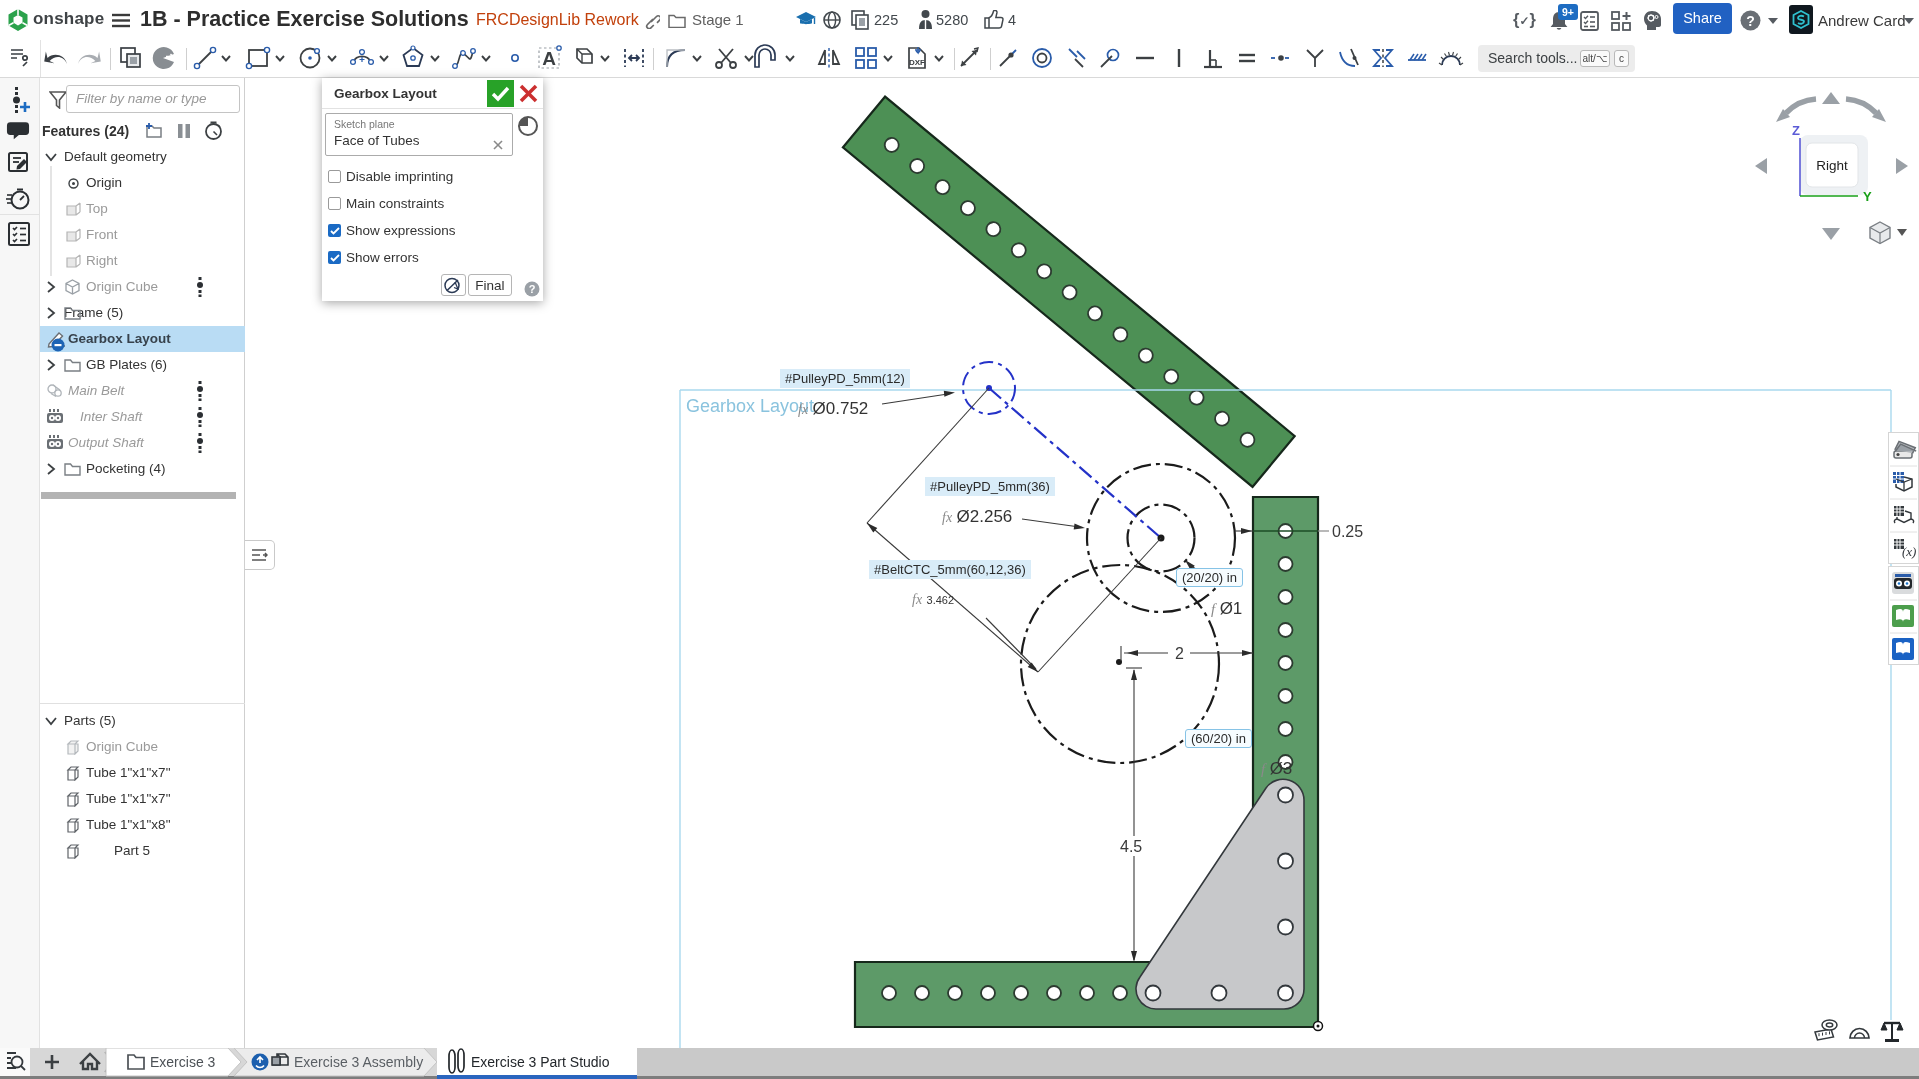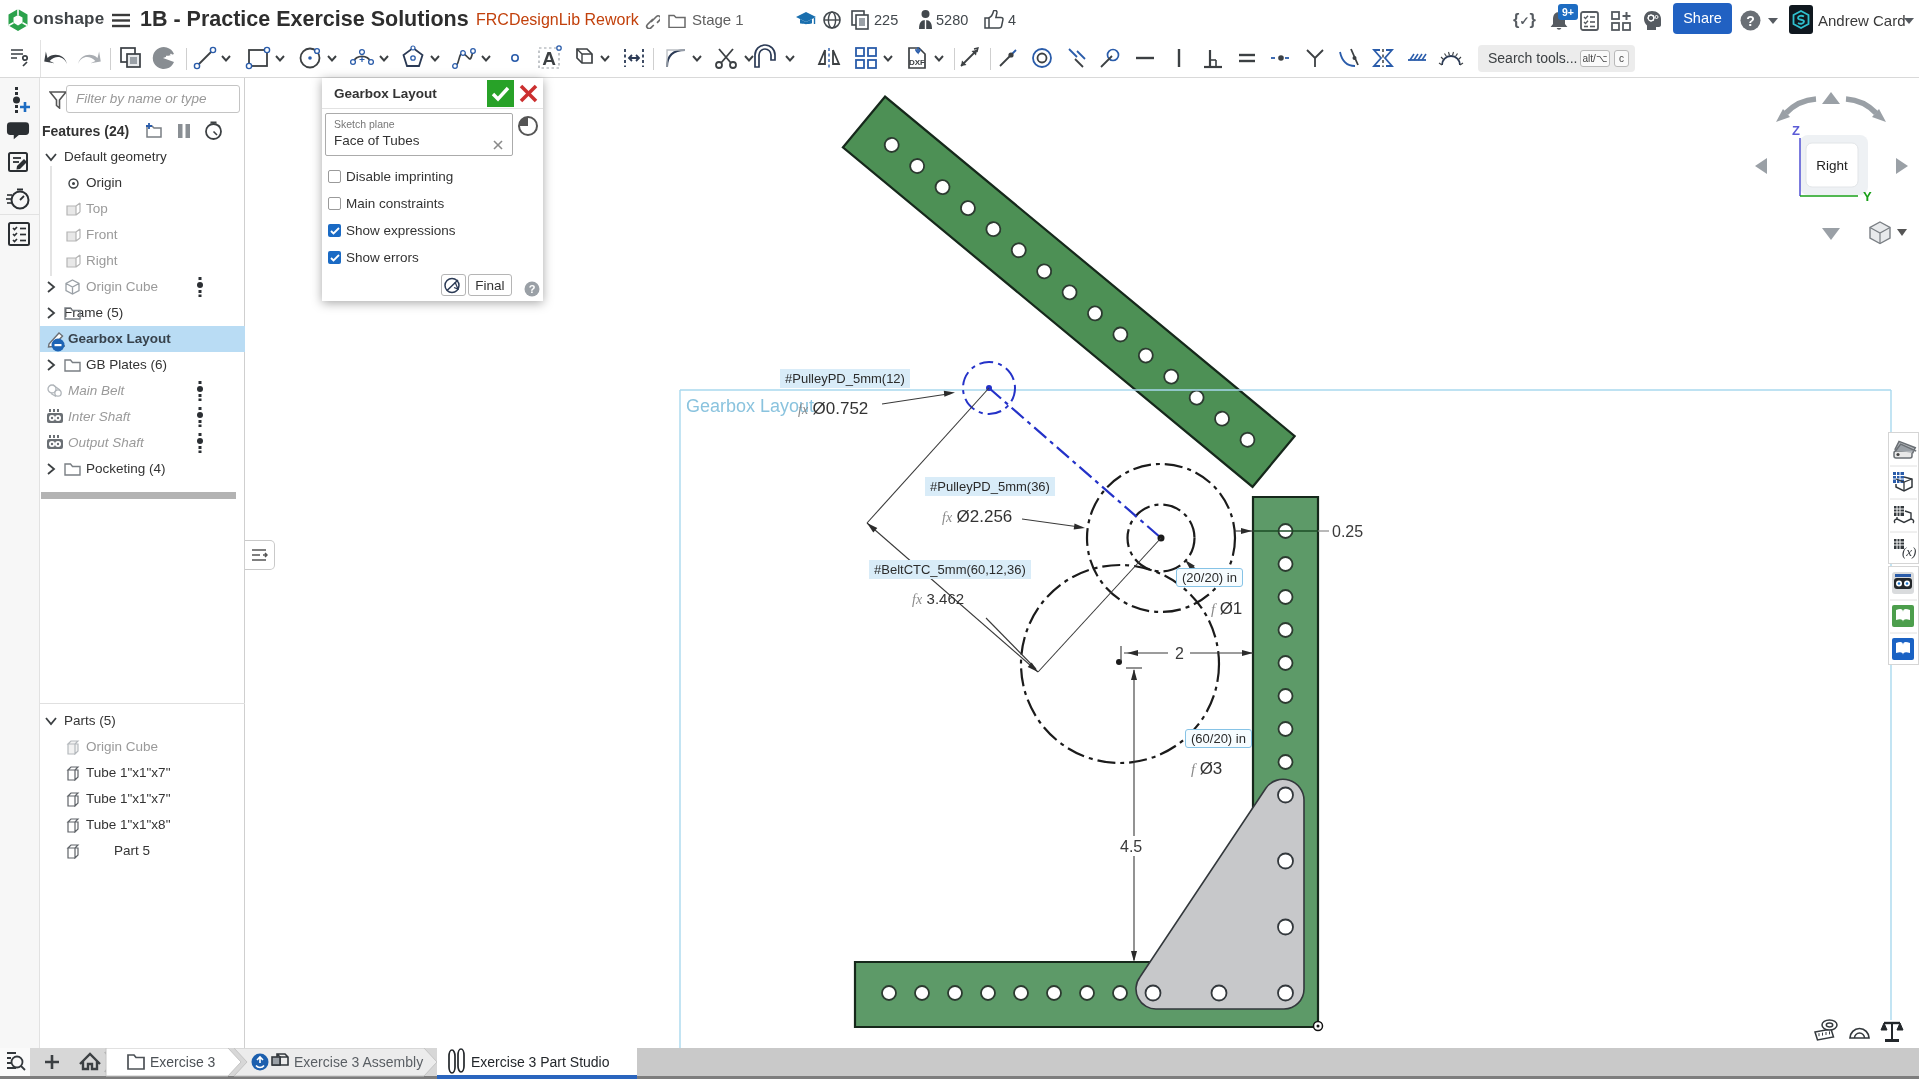--- a/index.html
+++ b/index.html
@@ -135,25 +135,25 @@
   <circle cx="1318" cy="1026" r="4.5" fill="#fff" stroke="#111" stroke-width="1.5"></circle>
   <circle cx="1318" cy="1026" r="1.5" fill="#111"></circle>
 </svg>
 </div>
 
 <div class="lbl" style="left:780px;top:369px">#PulleyPD_5mm(12)</div>
 <div class="abs" style="left:798px;top:399px"><span class="fx">fx</span> <span style="font-size:17px;color:#333">Ø0.752</span></div>
 <div class="lbl" style="left:925px;top:477px">#PulleyPD_5mm(36)</div>
 <div class="abs" style="left:942px;top:507px"><span class="fx">fx</span> <span style="font-size:17px;color:#333">Ø2.256</span></div>
 <div class="lbl" style="left:869px;top:560px">#BeltCTC_5mm(60,12,36)</div>
-<div class="abs" style="left:912px;top:590px"><span class="fx">fx</span> <span style="font-size:15px;color:#333">3.462</span></div>
+<div class="abs" style="left:912px;top:590px"><span class="fx">fx</span> <span style="font-size:11px;color:#333">3.462</span></div>
 <div class="lblb" style="left:1176px;top:568px">(20/20) in</div>
 <div class="abs" style="left:1211px;top:599px"><span class="fx" style="font-family:'Liberation Serif',serif;font-size:15px">f</span> <span style="font-size:17px;color:#333">Ø1</span></div>
 <div class="lblb" style="left:1185px;top:729px">(60/20) in</div>
-<div class="abs" style="left:1191px;top:759px"><span class="fx" style="font-family:'Liberation Serif',serif;font-size:15px">f</span> <span style="font-size:17px;color:#333">Ø3</span></div>
+<div class="abs" style="left:1261px;top:759px"><span class="fx" style="font-family:'Liberation Serif',serif;font-size:15px">f</span> <span style="font-size:17px;color:#333">Ø3</span></div>
 
 <div class="abs" style="left:322px;top:78px;width:221px;height:223px;background:#fff;box-shadow:0 2px 10px rgba(0,0,0,.35);z-index:5">
   <div class="abs" style="left:12px;top:8px;font-size:13.5px;font-weight:bold;color:#333">Gearbox Layout</div>
   <div class="abs" style="left:165px;top:2px;width:27px;height:27px;background:#28a228"></div>
   <svg class="abs" style="left:169px;top:7px" width="19" height="17">
       <path d="M2 9 l5 5 L17 3" fill="none" stroke="#fff" stroke-width="3.4"></path>
     </svg>
   <svg class="abs" style="left:197px;top:6px" width="19" height="19">
       <g stroke="#cb2f2f" stroke-width="3.6">
         <line x1="2" y1="2" x2="17" y2="17"></line>
@@ -785,21 +785,21 @@
       </svg></div>
 <div class="row gray ital" style="left:0;top:326px;width:205px"><svg class="abs" style="left:6px;top:5px" width="18" height="16">
         <rect x="1" y="4" width="16" height="10" rx="2" fill="#6a6f74"></rect>
         <circle cx="6" cy="9" r="3" fill="#fff"></circle>
         <circle cx="12" cy="9" r="3" fill="#fff"></circle>
         <circle cx="6" cy="9" r="1.2" fill="#6a6f74"></circle>
         <circle cx="12" cy="9" r="1.2" fill="#6a6f74"></circle>
         <rect x="3" y="0" width="2" height="3" fill="#6a6f74"></rect>
         <rect x="7" y="0" width="2" height="3" fill="#6a6f74"></rect>
         <rect x="11" y="0" width="2" height="3" fill="#6a6f74"></rect>
-      </svg><span style="margin-left:28px">Inter Shaft</span>
+      </svg><span style="margin-left:40px">Inter Shaft</span>
   <svg class="abs" style="left:157px;top:3px" width="6" height="20">
         <g fill="#2b2f33">
           <rect x="1.5" y="0" width="3" height="3"></rect>
           <circle cx="3" cy="8" r="3"></circle>
           <rect x="1.5" y="13" width="3" height="3"></rect>
           <rect x="1.5" y="17.5" width="3" height="2.5"></rect>
         </g>
       </svg></div>
 <div class="row gray ital" style="left:0;top:352px;width:205px"><svg class="abs" style="left:6px;top:5px" width="18" height="16">
         <rect x="1" y="4" width="16" height="10" rx="2" fill="#6a6f74"></rect>

